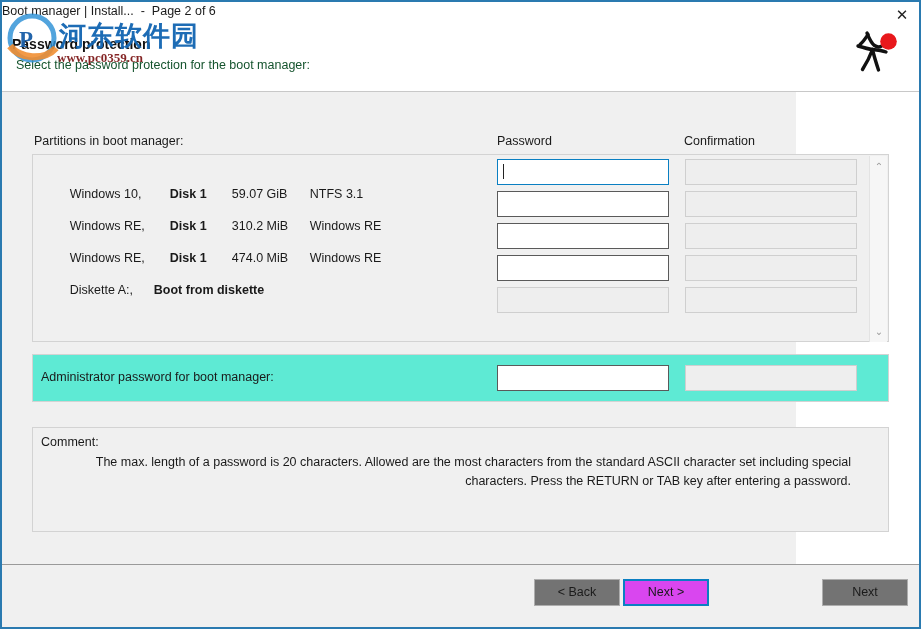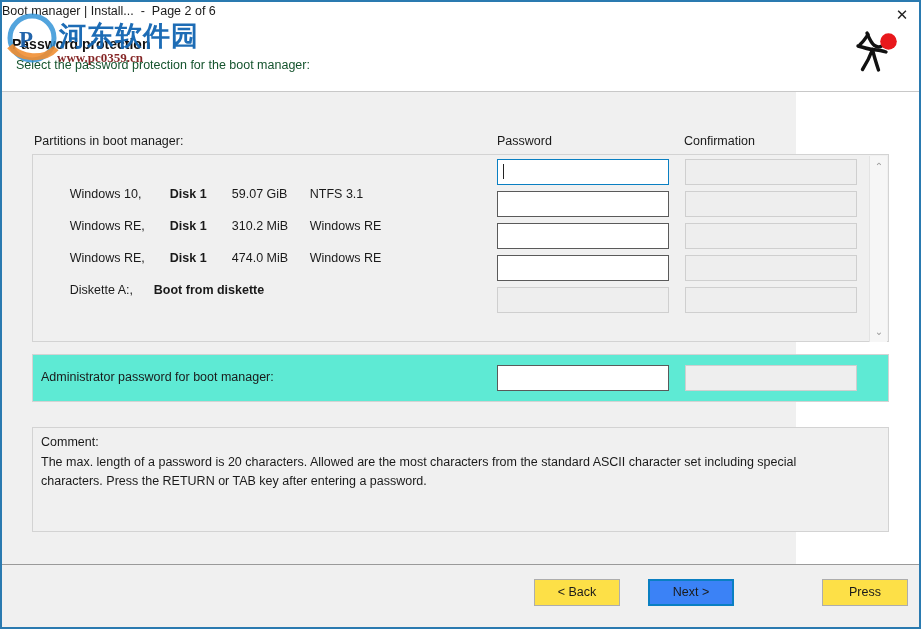--- a/index.html
+++ b/index.html
@@ -256,54 +256,54 @@
     font-size: 12.5px;
     color: #1a1a1a;
   }
   .comment-body {
     position: absolute;
     left: 8px; top: 25px;
     width: 810px;
     font-size: 12.5px;
     color: #1a1a1a;
     line-height: 19px;
+    text-align: right;
   }
 
   
   .footer-sep {
     position: absolute;
     left: 0; top: 562px;
     width: 917px; height: 1px;
     background: #9a9a9a;
   }
   .footer {
     position: absolute;
     left: 0; top: 563px;
     width: 917px; height: 62px;
     background: #f0f0f0;
   }
   .btn {
     position: absolute;
     top: 14px;
     width: 86px; height: 27px;
     box-sizing: border-box;
-    background: #fde047;
+    background: #737373;
     border: 1px solid #adadad;
     font-size: 12.5px;
     font-family: "Liberation Sans", sans-serif;
     color: #1a1a1a;
     cursor: pointer;
     padding: 0;
     line-height: 25px;
   }
   .btn.default {
     border: 2px solid #0a7fc2;
-    background: #3b82f6;
+    background: #d946ef;
     line-height: 23px;
-    margin-left: 25px;
   }
   .btn-back   { left: 532px; }
   .btn-next   { left: 621px; }
   .btn-cancel { left: 720px; }
   .btn-help   { left: 820px; }
 </style>
 </head>
 <body>
 
 <div id="app">
@@ -391,16 +391,16 @@
     <div class="comment-panel">
       <div class="comment-title">Comment:</div>
       <div class="comment-body">The max. length of a password is 20 characters. Allowed are the most characters from the standard ASCII character set including special characters. Press the RETURN or TAB key after entering a password.</div>
     </div>
   </div>
 
   <div class="footer-sep"></div>
   <div class="footer">
     <button class="btn btn-back">&lt; Back</button>
     <button class="btn btn-next default">Next &gt;</button>
-    <button class="btn btn-help">Press</button>
+    <button class="btn btn-help">Next</button>
   </div>
 
 </div>
 
 </body></html>

